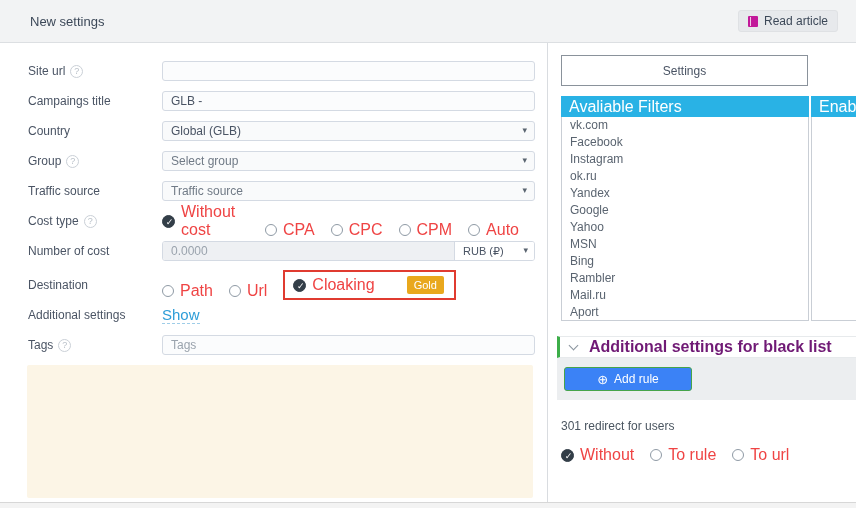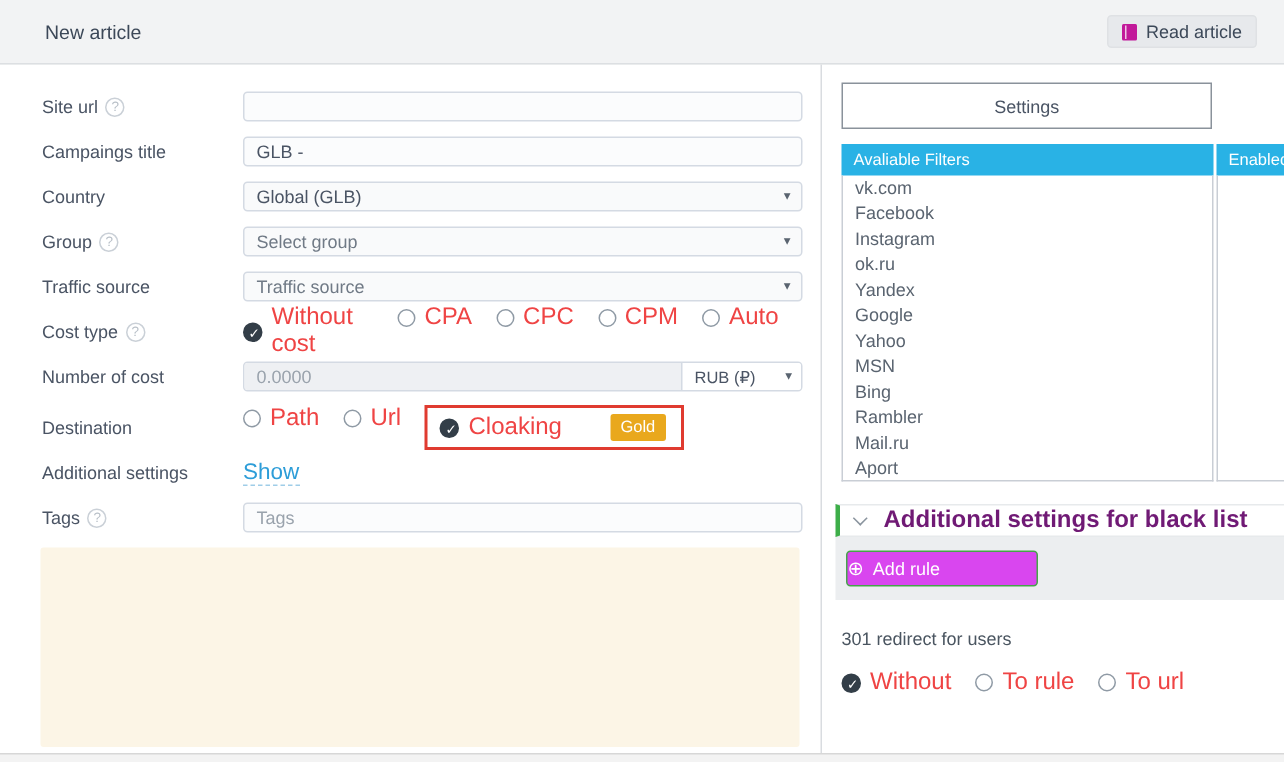--- a/index.html
+++ b/index.html
@@ -17,21 +17,21 @@
   .book-icon::after { content:''; position:absolute; left:2px; top:1px; bottom:1px; width:1px; background:#fff; opacity:.75; }
 
   
   .left { position:absolute; top:43px; left:0; width:547px; bottom:6px; padding:18px 0 0 28px; }
   .frow { display:flex; align-items:center; height:20px; margin-bottom:10px; }
   .frow.tall { height:28px; margin-bottom:6px; }
   .flabel { width:134px; font-size:12px; color:#4a5464; display:flex; align-items:center; flex:none; }
   .help { width:13px; height:13px; border:1px solid #cad0d7; border-radius:50%; margin-left:5px;
           font-size:9px; color:#b9c0c8; text-align:center; line-height:11px; flex:none; }
   .help::after { content:'?'; }
-  .fcontrol { width:373px; flex:none; display:flex; align-items:flex-start; }
+  .fcontrol { width:373px; flex:none; display:flex; align-items:flex-end; }
   .tinput { width:100%; height:20px; border:1px solid #d4dae3; border-radius:3px; background:#fbfcfd;
             font-size:12px; color:#4a5464; padding:0 8px; outline:none; font-family:inherit; }
   .tinput::placeholder { color:#9aa3ad; }
   .selectbox { position:relative; width:100%; height:20px; border:1px solid #d4dae3; border-radius:3px;
             background:#f9fafb; font-size:12px; color:#4a5464; display:flex; align-items:center;
             padding:0 8px; cursor:pointer; }
   .selectbox .caret { position:absolute; right:7px; top:3px; font-size:9px; color:#5a6470; }
   .caret::after { content:'▾'; }
   .muted { color:#707a86; }
 
@@ -57,54 +57,54 @@
 
   .beige-box { margin-top:10px; margin-left:-1px; width:506px; height:133px; background:#fcf5e6; border-radius:2px; }
 
   
   .right { position:absolute; top:43px; left:547px; right:0; bottom:6px; border-left:1px solid #d9dce0;
            padding:12px 0 0 13px; }
   .settings-tab { width:247px; height:31px; border:1px solid #8a929b; background:#fff; display:flex;
            align-items:center; justify-content:center; font-size:12px; color:#4a5464; cursor:pointer; }
   .ftable { margin-top:10px; position:relative; }
   .fcol1 { width:248px; }
-  .fhead { height:21px; background:#29b2e5; color:#fff; font-size:11px; display:flex; align-items:center;
+  .fhead { height:21px; background:#29b2e5; color:#fff; font-size:16px; display:flex; align-items:center;
            padding:0 8px; white-space:nowrap; overflow:hidden; }
   .fbody { border:1px solid #c9ced5; border-top:none; height:204px; overflow:hidden; }
   .fitem { height:17px; line-height:17px; font-size:12px; color:#5a6470; padding:0 8px; cursor:pointer; }
   .fcol2 { position:absolute; top:0; left:250px; right:-7px; }
   .fcol2 .fbody { height:204px; }
 
   .bl-bar { margin-top:15px; margin-left:-4px; width:300px; height:22px; background:#fff;
            border-top:1px solid #e7eaec; border-bottom:1px solid #e7eaec; border-left:3px solid #3dae49;
            display:flex; align-items:center; cursor:pointer; }
   .chev { width:7px; height:7px; border-left:1px solid #8a949e; border-bottom:1px solid #8a949e;
            transform:rotate(-45deg); margin:0 12px 3px 10px; flex:none; }
   .bl-title { font-size:16px; font-weight:bold; color:#701a75; }
   .bl-panel { margin-left:-4px; width:300px; height:42px; background:#eceef0; display:flex; align-items:center; }
-  .add-rule-btn { margin-left:7px; width:128px; height:24px; background:#d946ef; border:1px solid #46a44a;
+  .add-rule-btn { margin-left:7px; width:128px; height:24px; background:#3b82f6; border:1px solid #46a44a;
            border-radius:3px; color:#fff; font-size:12px; display:flex; align-items:center;
-           justify-content:flex-start; cursor:pointer; }
+           justify-content:center; cursor:pointer; }
   .plus-icon { font-size:13px; margin-right:6px; }
   .plus-icon::after { content:'⊕'; }
 
   .redirect-title { margin-top:19px; font-size:12px; color:#4a5560; }
   .redirect-opts { margin-top:13px; display:flex; align-items:center; }
 
   
   .bottombar { position:absolute; left:0; right:0; bottom:0; height:6px; background:#f3f3f3;
            border-top:1px solid #d7d7d7; }
 </style>
 </head>
 <body>
 
 <div class="screen">
 
   <div class="topbar">
-    <div class="topbar-title">New article</div>
+    <div class="topbar-title">New settings</div>
     <div class="read-article-btn">
       <span class="book-icon"></span>
       <span>Read article</span>
     </div>
   </div>
 
   <div class="left">
 
     <div class="frow">
       <div class="flabel">

